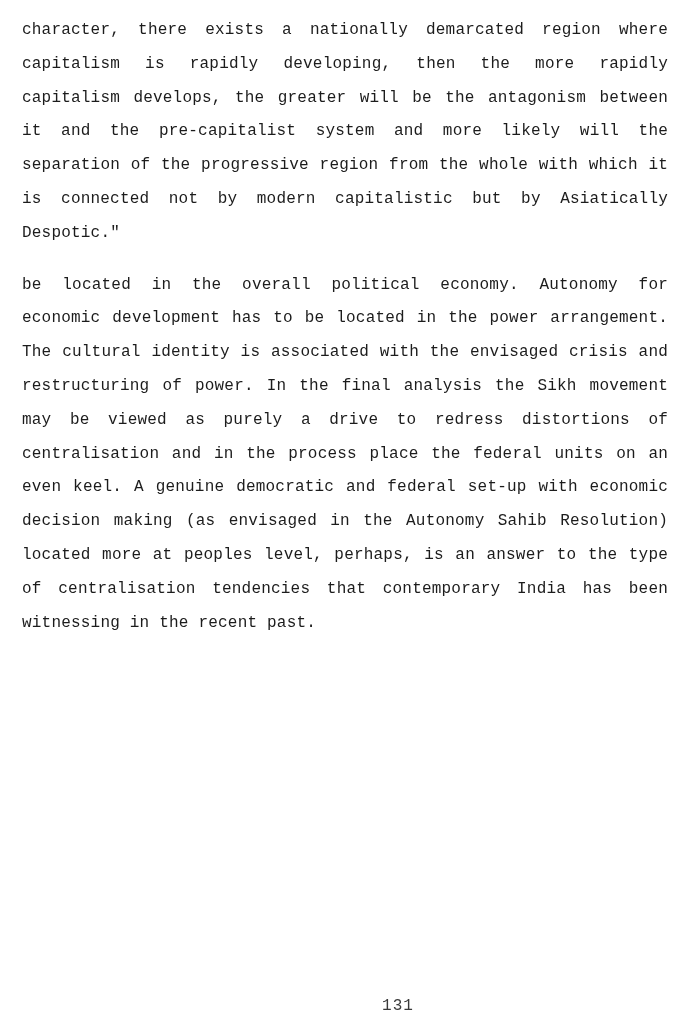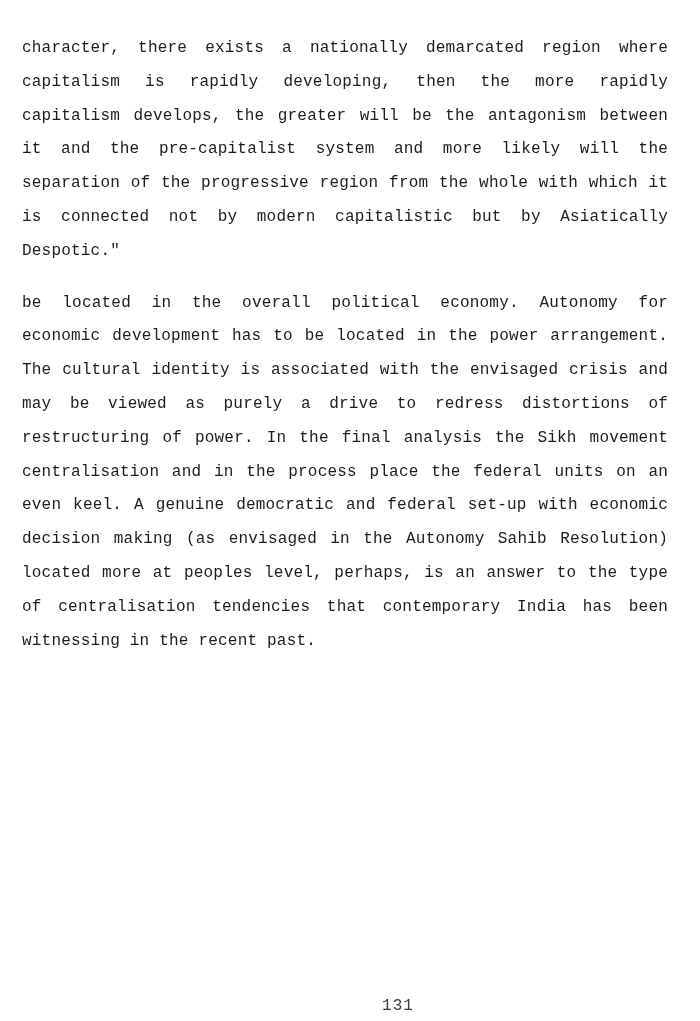--- a/index.html
+++ b/index.html
@@ -14,21 +14,20 @@
     background: #ffffff;
     font-family: "Liberation Mono", "DejaVu Sans Mono", monospace;
     color: #1c1c1c;
     overflow: hidden;
   }
   .text-block {
     position: absolute;
     top: 14px;
     left: 22px;
     width: 646px;
-    margin-top: 18px;
   }
   .paragraph {
     margin: 0 0 18px 0;
   }
   .line {
     font-size: 16px;
     line-height: 33.8px;
     white-space: normal;
     text-align: justify;
     text-align-last: justify;
@@ -61,22 +60,22 @@
         <div class="line">capitalism develops, the greater will be the antagonism between</div>
         <div class="line">it and the pre-capitalist system and more likely will the</div>
         <div class="line">separation of the progressive region from the whole with which it</div>
         <div class="line">is connected not by modern capitalistic but by Asiatically</div>
         <div class="line last">Despotic."</div>
       </div>
       <div class="paragraph">
         <div class="line">be located in the overall political economy. Autonomy for</div>
         <div class="line">economic development has to be located in the power arrangement.</div>
         <div class="line">The cultural identity is associated with the envisaged crisis and</div>
+        <div class="line">restructuring of power. In the final analysis the Sikh movement</div>
         <div class="line">may be viewed as purely a drive to redress distortions of</div>
-        <div class="line">restructuring of power. In the final analysis the Sikh movement</div>
         <div class="line">centralisation and in the process place the federal units on an</div>
         <div class="line">even keel. A genuine democratic and federal set-up with economic</div>
         <div class="line">decision making (as envisaged in the Autonomy Sahib Resolution)</div>
         <div class="line">located more at peoples level, perhaps, is an answer to the type</div>
         <div class="line">of centralisation tendencies that contemporary India has been</div>
         <div class="line last">witnessing in the recent past.</div>
       </div>
     </div>
   <div class="page-number">131</div>
 </div>

